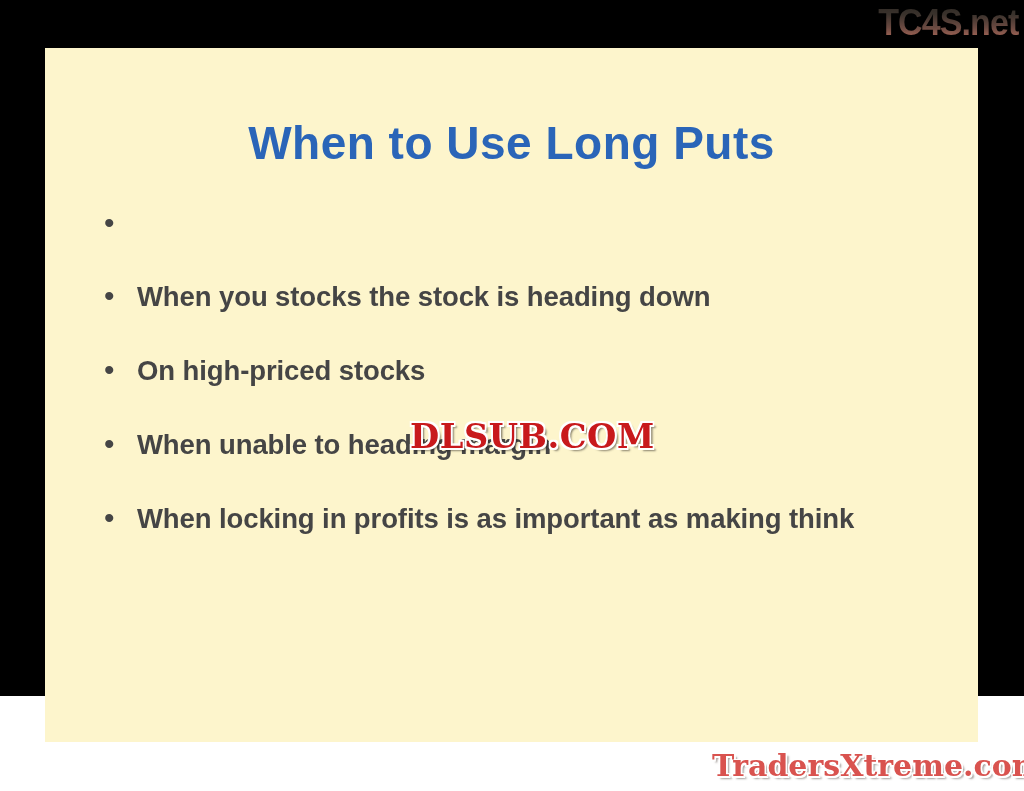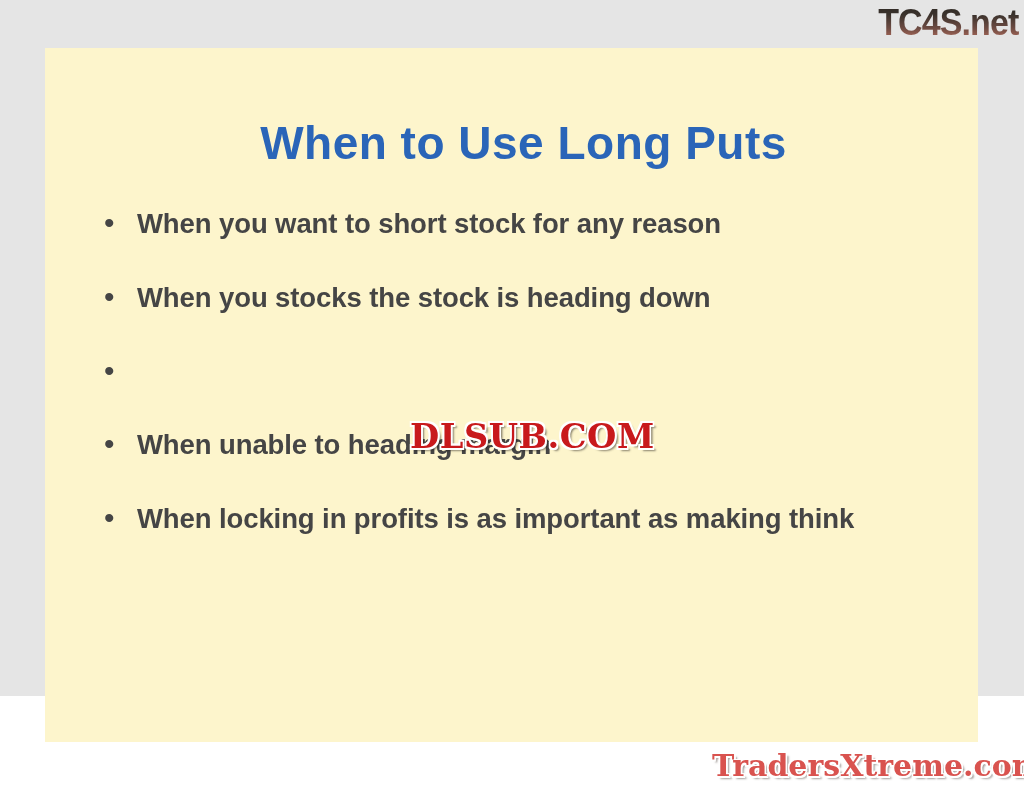--- a/index.html
+++ b/index.html
@@ -13,21 +13,21 @@
     font-family: "Liberation Sans", sans-serif;
     overflow: hidden;
     position: relative;
   }
 
   #slide-root {
     position: absolute;
     inset: 0;
     width: 1024px;
     height: 696px;
-    background: #e5e5e5;
+    background: #000000;
   }
 
   
   .site-logo {
     position: absolute;
     top: 2px;
     left: 830px;
     width: 192px;
     height: 42px;
     font-family: "Liberation Sans", sans-serif;
@@ -58,21 +58,21 @@
     position: absolute;
     left: 45px;
     top: 48px;
     width: 933px;
     height: 694px;
     background: #fdf5cc;
   }
 
   .slide-title {
     position: absolute;
-    left: 12px;
+    left: 0;
     top: 68px;
     width: 933px;
     text-align: center;
     color: #2a65b8;
     font-family: "Liberation Sans", sans-serif;
     font-weight: bold;
     font-size: 46px;
     line-height: 54px;
     letter-spacing: 0.5px;
     white-space: nowrap;
@@ -172,30 +172,30 @@
   <div class="site-logo">TC4S.net</div>
 
   <div class="slide-panel">
 
     <div class="slide-title">When to Use Long Puts</div>
 
     <div class="bullet-list">
 
       <div class="bullet-row">
         <span class="bullet-marker">•</span>
-        <span class="bullet-text">When you want to short stock for any reason</span>
       </div>
 
       <div class="bullet-row">
         <span class="bullet-marker">•</span>
         <span class="bullet-text">When you stocks the stock is heading down</span>
       </div>
 
       <div class="bullet-row">
         <span class="bullet-marker">•</span>
+        <span class="bullet-text">On high-priced stocks</span>
       </div>
 
       <div class="bullet-row">
         <span class="bullet-marker">•</span>
         <span class="bullet-text">When unable to heading margin</span>
       </div>
 
       <div class="bullet-row">
         <span class="bullet-marker">•</span>
         <span class="bullet-text">When locking in profits is as important as making think</span>

